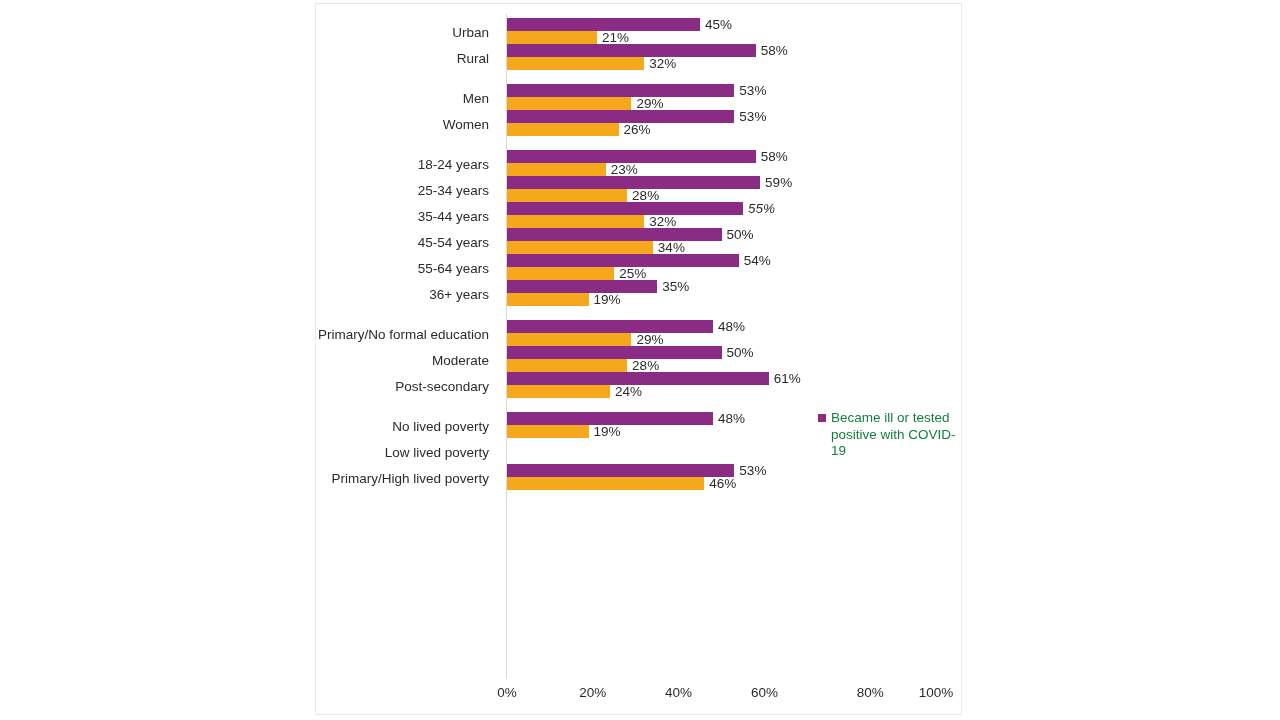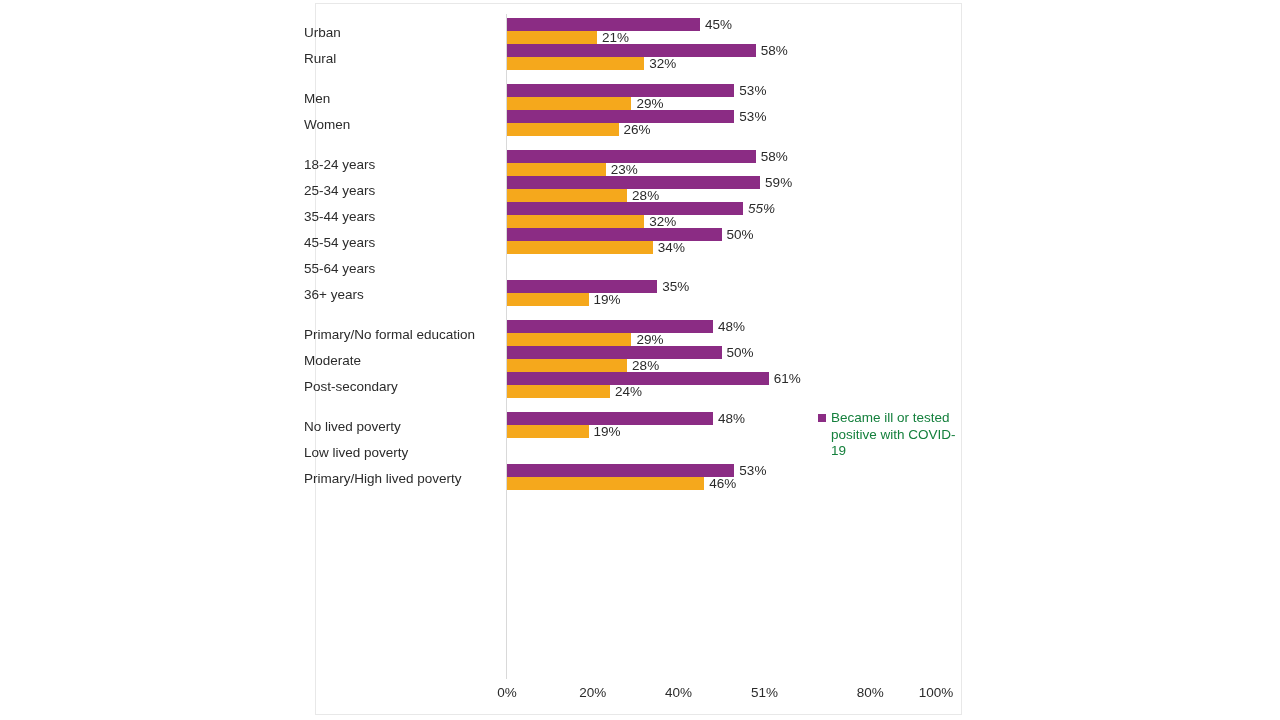--- a/index.html
+++ b/index.html
@@ -47,21 +47,21 @@
     position: absolute;
     left: 0;
     width: 100%;
     height: 28px;
   }
 
   .cat-label {
     position: absolute;
     right: 472px;   
     width: 185px;
-    text-align: left;
+    text-align: right;
     font-size: 13.5px;
     color: #2b2b2b;
     line-height: 15px;
     top: 50%;
     transform: translateY(-50%);
   }
 
   .bars {
     position: absolute;
     left: 191px;
@@ -206,20 +206,26 @@
           <div class="cat-label">45-54 years</div>
           <div class="bars">
             <div class="bar purple" style="width: 214.5px;"></div>
             <div class="bar orange" style="width: 145.86px;"></div>
             <div class="bar-val purple" style="left: 219.5px;">50%</div>
             <div class="bar-val orange" style="left: 150.86px;">34%</div>
           </div>
         </div>
         <div class="cat-row" style="top: 250px;">
           <div class="cat-label">55-64 years</div>
+          <div class="bars">
+            <div class="bar purple" style="width: 231.66px;"></div>
+            <div class="bar orange" style="width: 107.25px;"></div>
+            <div class="bar-val purple" style="left: 236.66px;">54%</div>
+            <div class="bar-val orange" style="left: 112.25px;">25%</div>
+          </div>
         </div>
         <div class="cat-row" style="top: 276px;">
           <div class="cat-label">36+ years</div>
           <div class="bars">
             <div class="bar purple" style="width: 150.15px;"></div>
             <div class="bar orange" style="width: 81.51px;"></div>
             <div class="bar-val purple" style="left: 155.15px;">35%</div>
             <div class="bar-val orange" style="left: 86.51px;">19%</div>
           </div>
         </div>
@@ -269,21 +275,21 @@
             <div class="bar orange" style="width: 197.34px;"></div>
             <div class="bar-val purple" style="left: 232.37px;">53%</div>
             <div class="bar-val orange" style="left: 202.34px;">46%</div>
           </div>
         </div>
       </div>
     <div id="x-axis">
         <div class="tick" style="left: 0px;">0%</div>
         <div class="tick" style="left: 85.8px;">20%</div>
         <div class="tick" style="left: 171.6px;">40%</div>
-        <div class="tick" style="left: 257.4px;">51%</div>
+        <div class="tick" style="left: 257.4px;">60%</div>
         <div class="tick" style="left: 343.2px; margin-left: 20px;">80%</div>
         <div class="tick" style="left: 429px;">100%</div>
       </div>
     <div id="legend">
         <div class="legend-item">
           <span class="legend-swatch" style="background: rgb(139, 44, 132);"></span>
           <span class="legend-text">Became ill or tested positive with COVID-19</span>
         </div>
       </div>
   </div>

